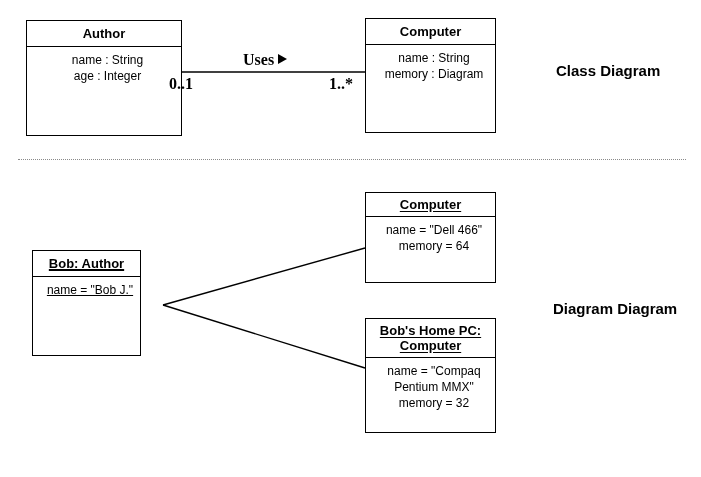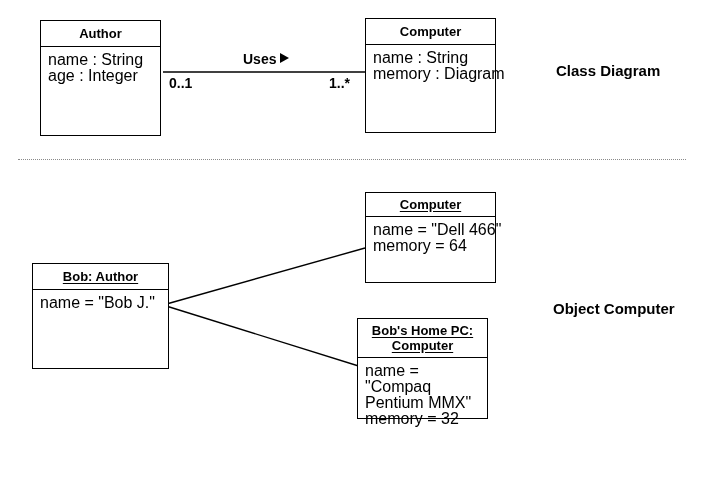--- a/index.html
+++ b/index.html
@@ -54,48 +54,50 @@
   .uml-header.tall {
     padding: 4px 3px 4px 3px;
   }
   .uml-header .tline {
     display: block;
     text-decoration: underline;
     text-underline-offset: 2px;
   }
   .uml-body {
     padding: 5px 0 0 7px;
-    font-size: 16px;
+    font-size: 12px;
     line-height: 16px;
+    text-align: center;
   }
   .uml-body .attr {
     display: block;
     white-space: pre;
   }
   .uml-body .attr.wrap {
     white-space: normal;
   }
 
   
-  #box-author   { left: 40px;  top: 20px;  width: 121px; height: 116px; }
+  #box-author   { left: 26px;  top: 20px;  width: 156px; height: 116px; }
   #box-computer { left: 365px; top: 18px;  width: 131px; height: 115px; }
 
   
-  #box-bob      { left: 32px;  top: 263px; width: 137px; height: 106px; }
+  #box-bob      { left: 32px;  top: 250px; width: 109px; height: 106px; text-decoration: underline; }
   #box-jobpc    { left: 365px; top: 192px; width: 131px; height: 91px;  }
-  #box-homepc   { left: 357px; top: 318px; width: 131px; height: 101px; }
+  #box-homepc   { left: 365px; top: 318px; width: 131px; height: 115px; }
 
   
   .assoc-label {
     position: absolute;
-    font-size: 14px;
+    font-size: 16px;
     font-weight: bold;
     line-height: 15px;
     white-space: nowrap;
     z-index: 3;
+    font-family: Liberation Serif, serif;
   }
   #assoc-name  { left: 243px; top: 52px; }
   #mult-left   { left: 169px; top: 76px; }
   #mult-right  { left: 329px; top: 76px; }
   .arrow-tri {
     display: inline-block;
     width: 0; height: 0;
     margin-left: 4px;
     vertical-align: 1px;
     border-top: 5px solid transparent;
@@ -192,15 +194,15 @@
     <div class="uml-header tall">
       <span class="tline">Bob's Home PC:</span>
       <span class="tline">Computer</span>
     </div>
     <div class="uml-body">
       <span class="attr wrap">name = "Compaq Pentium MMX"</span>
       <span class="attr">memory = 32</span>
     </div>
   </div>
 
-  <div class="caption" id="caption-object">Object Computer</div>
+  <div class="caption" id="caption-object">Diagram Diagram</div>
 
 </div>
 
 </body></html>

